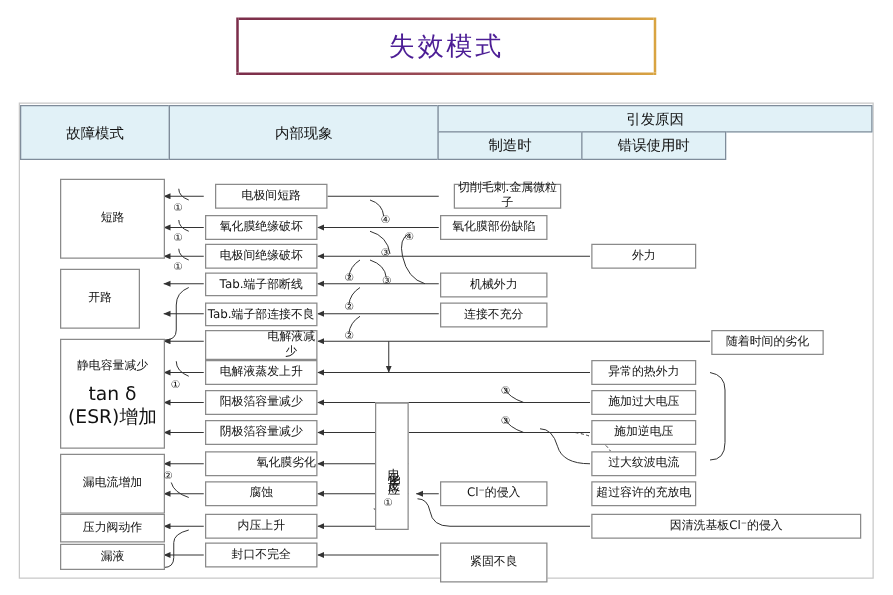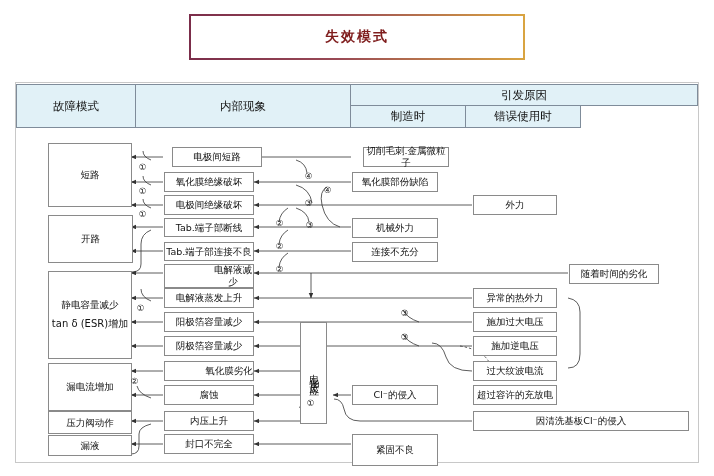--- a/index.html
+++ b/index.html
@@ -12,21 +12,21 @@
   
   #title-box{
     position:absolute;left:189px;top:14px;width:336px;height:46px;
     background:#ffffff;
     border:2px solid #7b2d4a;
     border-image:linear-gradient(90deg,#7b2d4a 0%,#9a4a55 45%,#d9a441 100%) 1;
     box-sizing:border-box;
     display:flex;align-items:center;justify-content:center;
   }
   #title-text{
-    color:#7f1d1d;font-size:14px;font-weight:bold;letter-spacing:2px;
+    color:#4c1d95;font-size:21px;font-weight:normal;letter-spacing:2px;
   }
   
   #panel{
     position:absolute;left:15px;top:82px;width:684px;height:381px;
     background:#ffffff;border:1px solid #c8c8c8;box-sizing:border-box;
   }
   
   #hdr{position:absolute;left:16px;top:84px;width:682px;height:44px;}
   .hcell{
     position:absolute;background:#e1f1f7;border:1px solid #7f8c9a;
@@ -35,21 +35,21 @@
   }
   
   #diagram{position:absolute;left:0;top:0;width:714px;height:476px;pointer-events:none;}
   .node{
     position:absolute;box-sizing:border-box;
     border:1px solid #8a8a8a;background:#ffffff;
     display:flex;align-items:center;justify-content:center;
     font-size:9.5px;color:#111;text-align:center;line-height:1.25;
   }
   .node.tall{flex-direction:column;}
-  .node .sub{font-size:10px;margin-top:7px;text-align:right;}
+  .node .sub{font-size:15px;margin-top:7px;}
   .node.vert{
     writing-mode:vertical-rl;text-orientation:upright;
     letter-spacing:3px;font-size:10px;
   }
   .cnum{
     position:absolute;font-size:8.5px;color:#111;
     width:11px;height:11px;line-height:11px;text-align:center;
   }
   .tiny{font-size:7.5px;}
 </style>
@@ -151,21 +151,21 @@
 
     <path d="M472,371 q-22,0 -26,-14 q-4,-14 -14,-14"></path>
 
     <path d="M472,421 L360,421 q-14,0 -16,-12 q-2,-10 -10,-10"></path>
 
     <path d="M311,421 q-3,-12 -12,-14"></path>
   </g>
 </svg>
 
 <div class="node" style="left:48px;top:143px;width:84px;height:64px;">短路</div>
-<div class="node" style="left:48px;top:215px;width:85px;height:48px;">开路</div>
+<div class="node" style="left:48px;top:215px;width:64px;height:48px;">开路</div>
 <div class="node tall" style="left:48px;top:271px;width:84px;height:88px;">
   <span>静电容量减少</span>
   <span class="sub tiny">tan δ (ESR)增加</span>
 </div>
 <div class="node" style="left:48px;top:363px;width:84px;height:48px;">漏电流增加</div>
 <div class="node" style="left:48px;top:411px;width:84px;height:23px;">压力阀动作</div>
 <div class="node" style="left:48px;top:435px;width:84px;height:21px;">漏液</div>
 
 <div class="node" style="left:172px;top:147px;width:90px;height:20px;">电极间短路</div>
 <div class="node" style="left:164px;top:172px;width:90px;height:20px;">氧化膜绝缘破坏</div>

